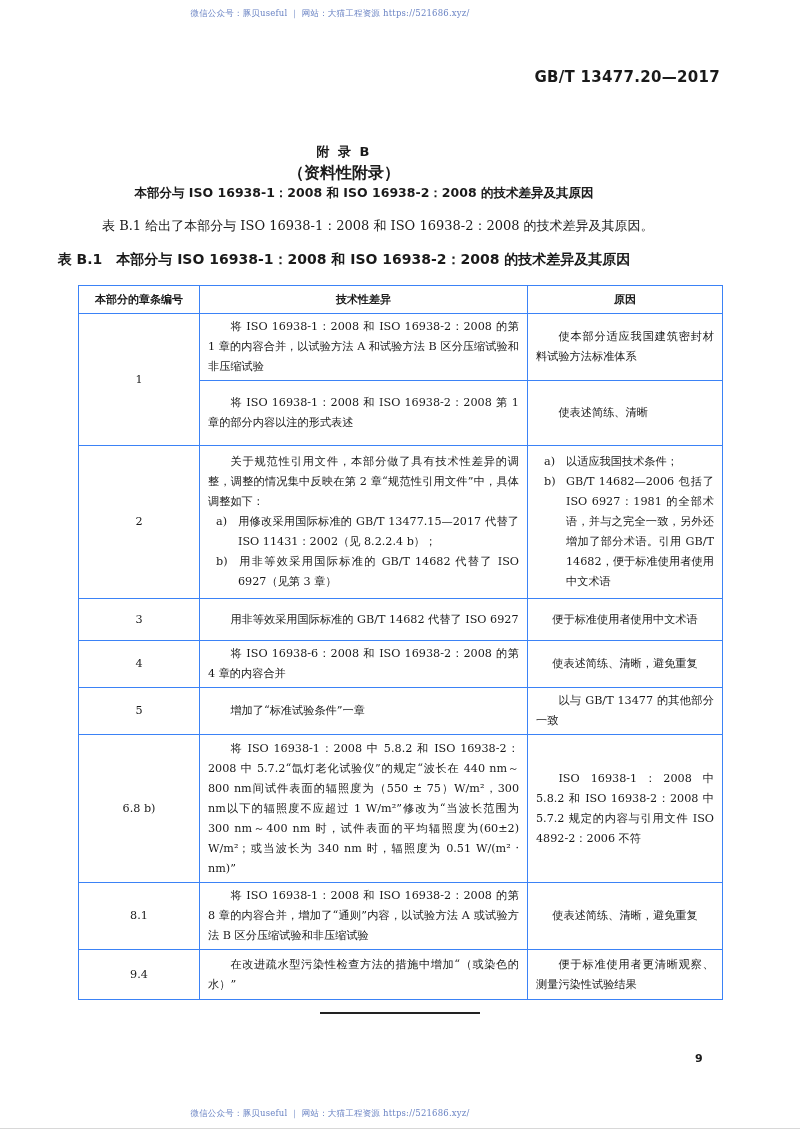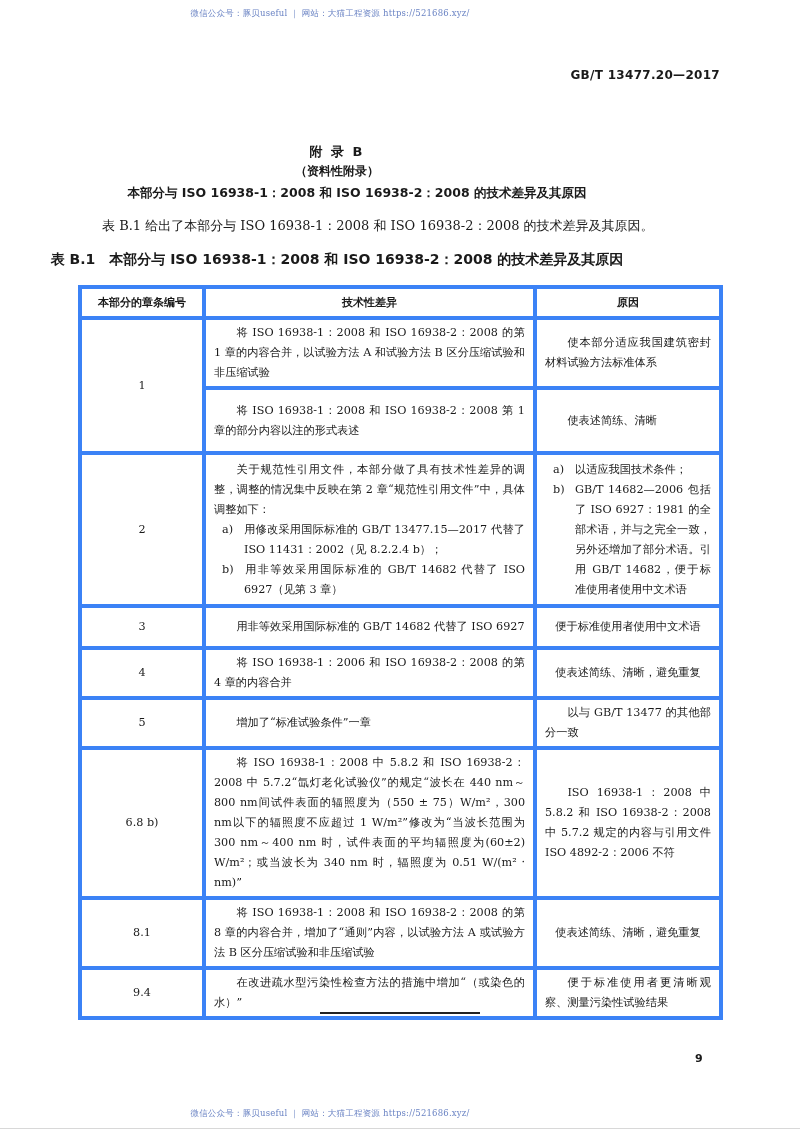--- a/index.html
+++ b/index.html
@@ -9,36 +9,36 @@
   }
   .watermark {
     position:absolute; left:0; width:660px; text-align:center;
     font-size:8.5px; color:#6b84c4; letter-spacing:0.2px;
     font-family: "DejaVu Serif", serif;
   }
   .wm-top { top:8px; }
   .wm-bottom { top:1108px; }
   .bottom-rule { position:absolute; left:0; top:1128px; width:800px; height:1px; background:#d8d8d8; }
   .std-no {
-    position:absolute; right:80px; top:68px; font-size:12px; font-weight:bold;
+    position:absolute; right:80px; top:68px; font-size:15px; font-weight:bold;
     font-family: "DejaVu Sans", sans-serif; letter-spacing:0.3px;text-align:right;
   }
-  .center { position:absolute; left:7px; width:660px; text-align:center; font-weight:bold; }
+  .center { position:absolute; left:14px; width:660px; text-align:center; font-weight:bold; }
   .annex-title { top:143px; font-size:13px; letter-spacing:2px; font-family:"DejaVu Sans", sans-serif; }
-  .annex-type { top:163px; font-size:12px; font-family:"DejaVu Sans", sans-serif; }
+  .annex-type { top:163px; font-size:16px; font-family:"DejaVu Sans", sans-serif; }
   .annex-heading { top:185px; font-size:12.5px; font-family:"DejaVu Sans", sans-serif;padding-left:20px; }
   .intro { position:absolute; left:102px; top:217px; font-size:13px; }
   .table-caption { top:251px; font-size:14px; font-family:"DejaVu Sans", sans-serif; }
 
   table.diff {
     position:absolute; left:78px; top:285px; width:645px;
     border-collapse:collapse; font-size:11.2px; line-height:20px;
     font-family: "DejaVu Serif", serif;
   }
-  table.diff th, table.diff td { border:4px solid #3b82f6; vertical-align:middle; }
+  table.diff th, table.diff td { border:1px solid #3b82f6; vertical-align:middle; }
   table.diff th {
     font-weight:bold; font-size:11px; height:27px; text-align:center;
     font-family:"DejaVu Sans", sans-serif; padding:0 4px;
   }
   .c1 { width:112px; text-align:center; }
   .c2 { width:311px; padding:3px 8px 3px 8px; text-align:justify; }
   .c3 { padding:3px 8px 3px 8px; text-align:justify; }
   .indent { text-indent:2em; display:block; }
   .li { display:block; padding-left:30px; text-indent:-22px; }
   .li .lbl { display:inline-block; width:22px; text-indent:0; }
@@ -101,21 +101,21 @@
     <tr style="height:42px;">
       <td class="c1">3</td>
       <td class="c2">
           <span class="indent">用非等效采用国际标准的 GB/T 14682 代替了 ISO 6927</span>
         </td>
       <td class="c3" style="text-align:center;"><span>便于标准使用者使用中文术语</span></td>
     </tr>
     <tr style="height:44px;">
       <td class="c1">4</td>
       <td class="c2">
-          <span class="indent">将 ISO 16938-1：2006 和 ISO 16938-2：2008 的第 4 章的内容合并</span>
+          <span class="indent">将 ISO 16938-6：2008 和 ISO 16938-2：2008 的第 4 章的内容合并</span>
         </td>
       <td class="c3" style="text-align:center;"><span>使表述简练、清晰，避免重复</span></td>
     </tr>
     <tr style="height:40px;">
       <td class="c1">5</td>
       <td class="c2">
           <span class="indent">增加了“标准试验条件”一章</span>
         </td>
       <td class="c3">
           <span class="indent">以与 GB/T 13477 的其他部分一致</span>

